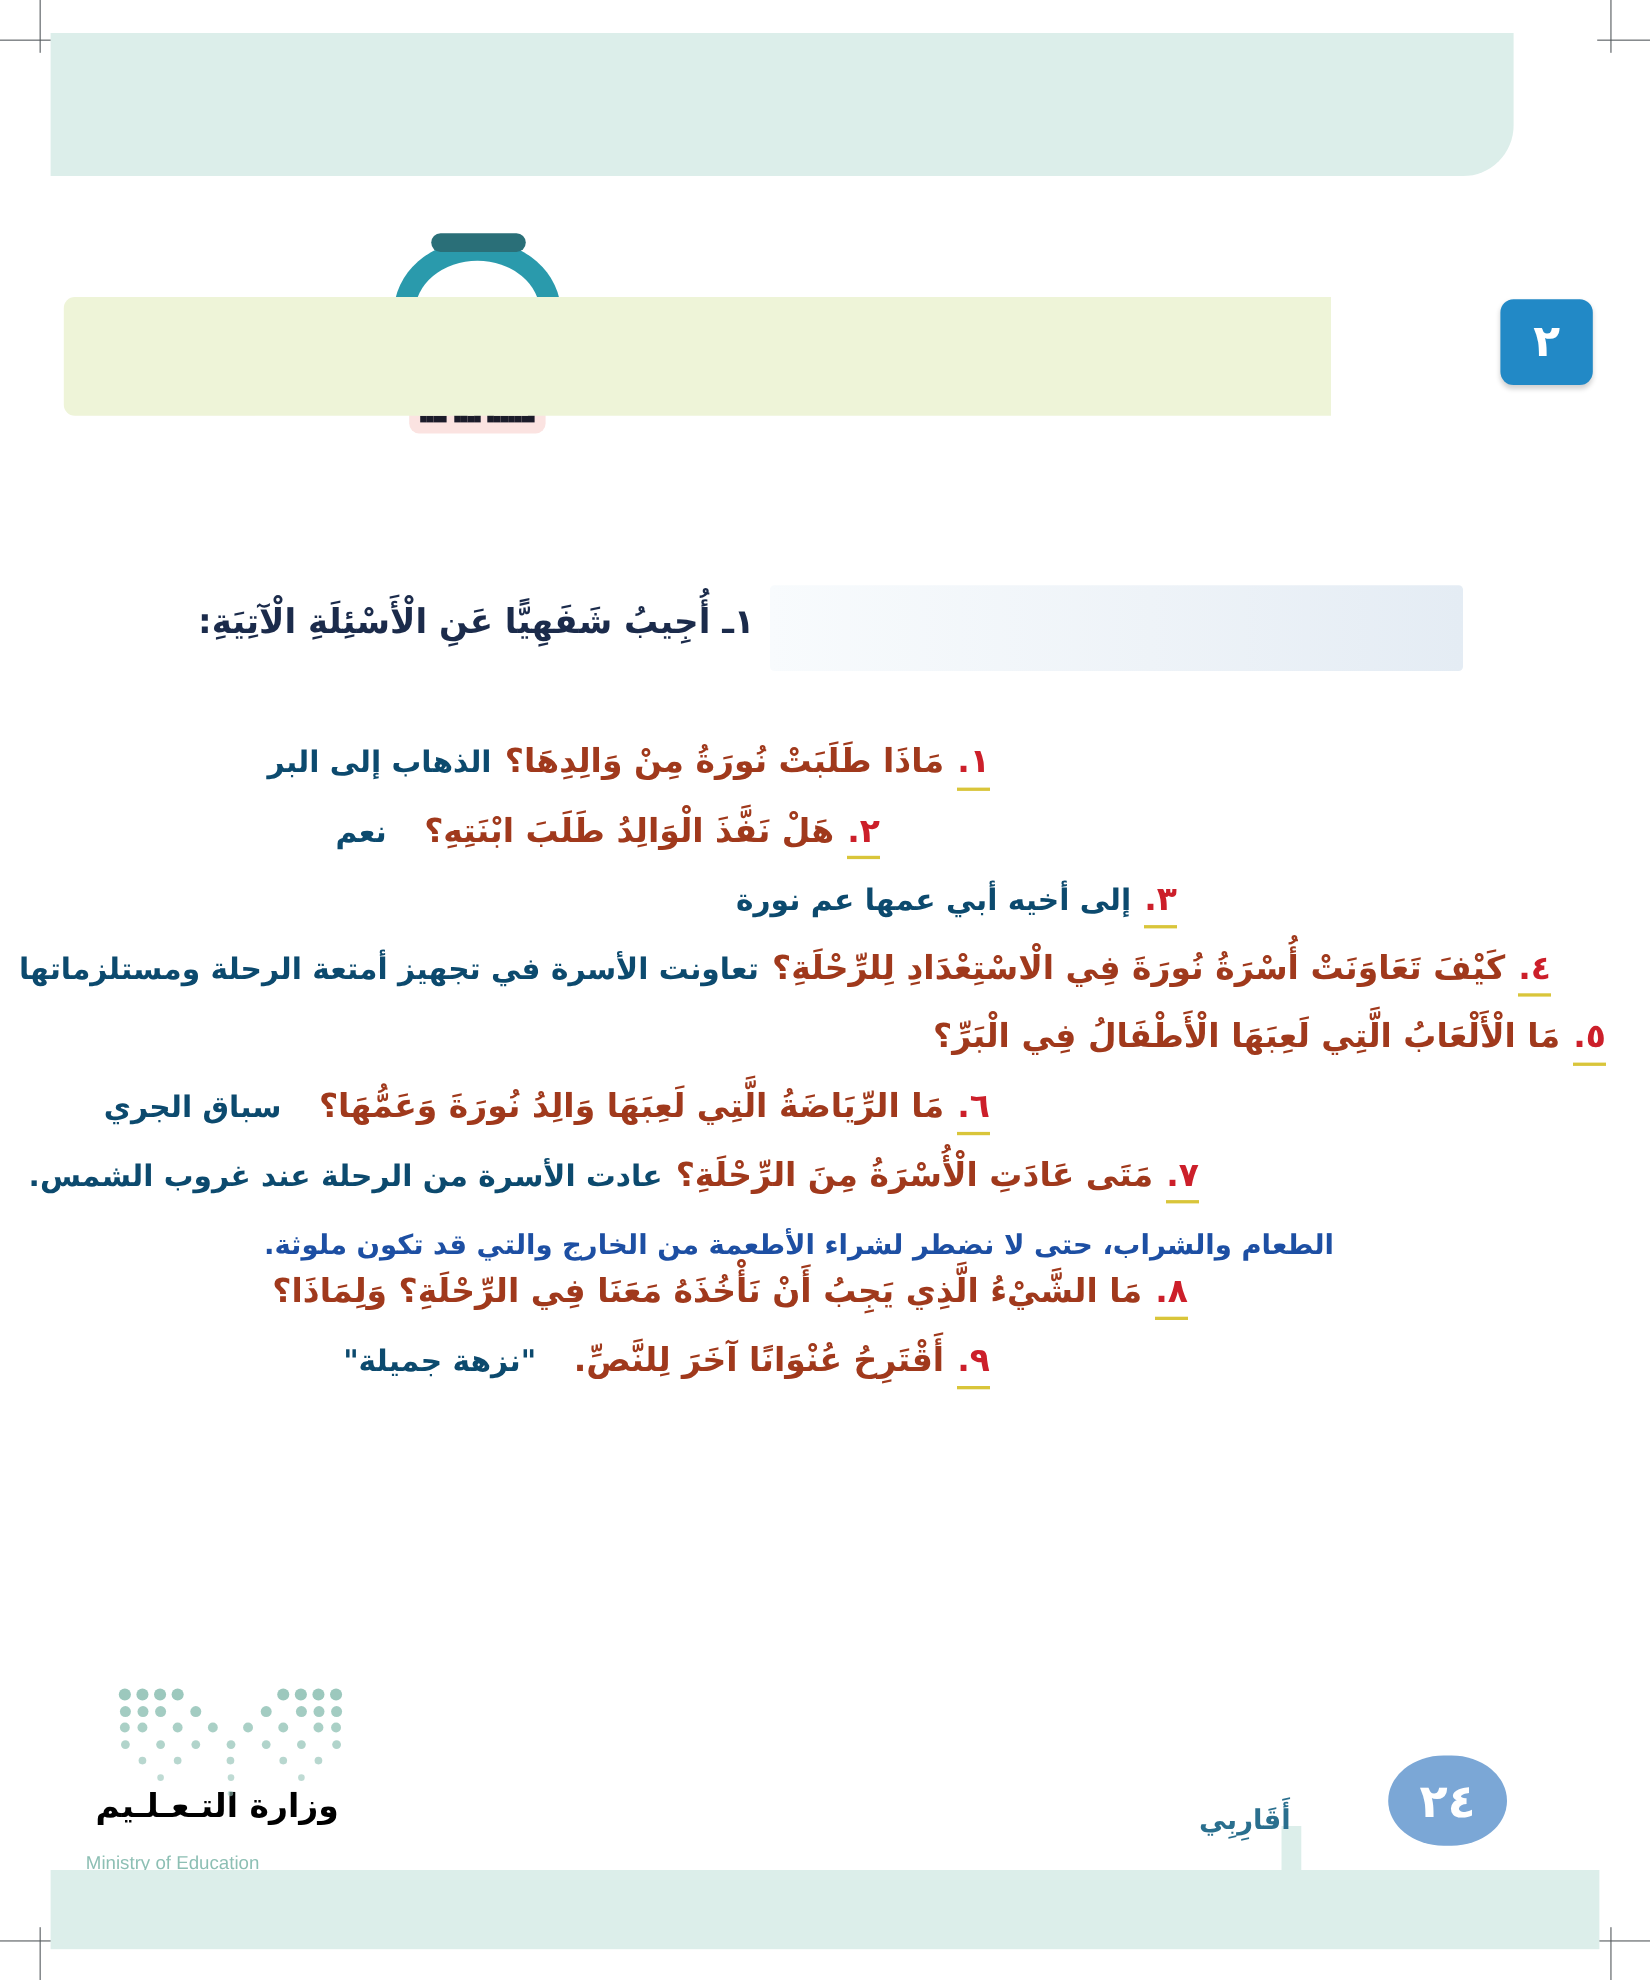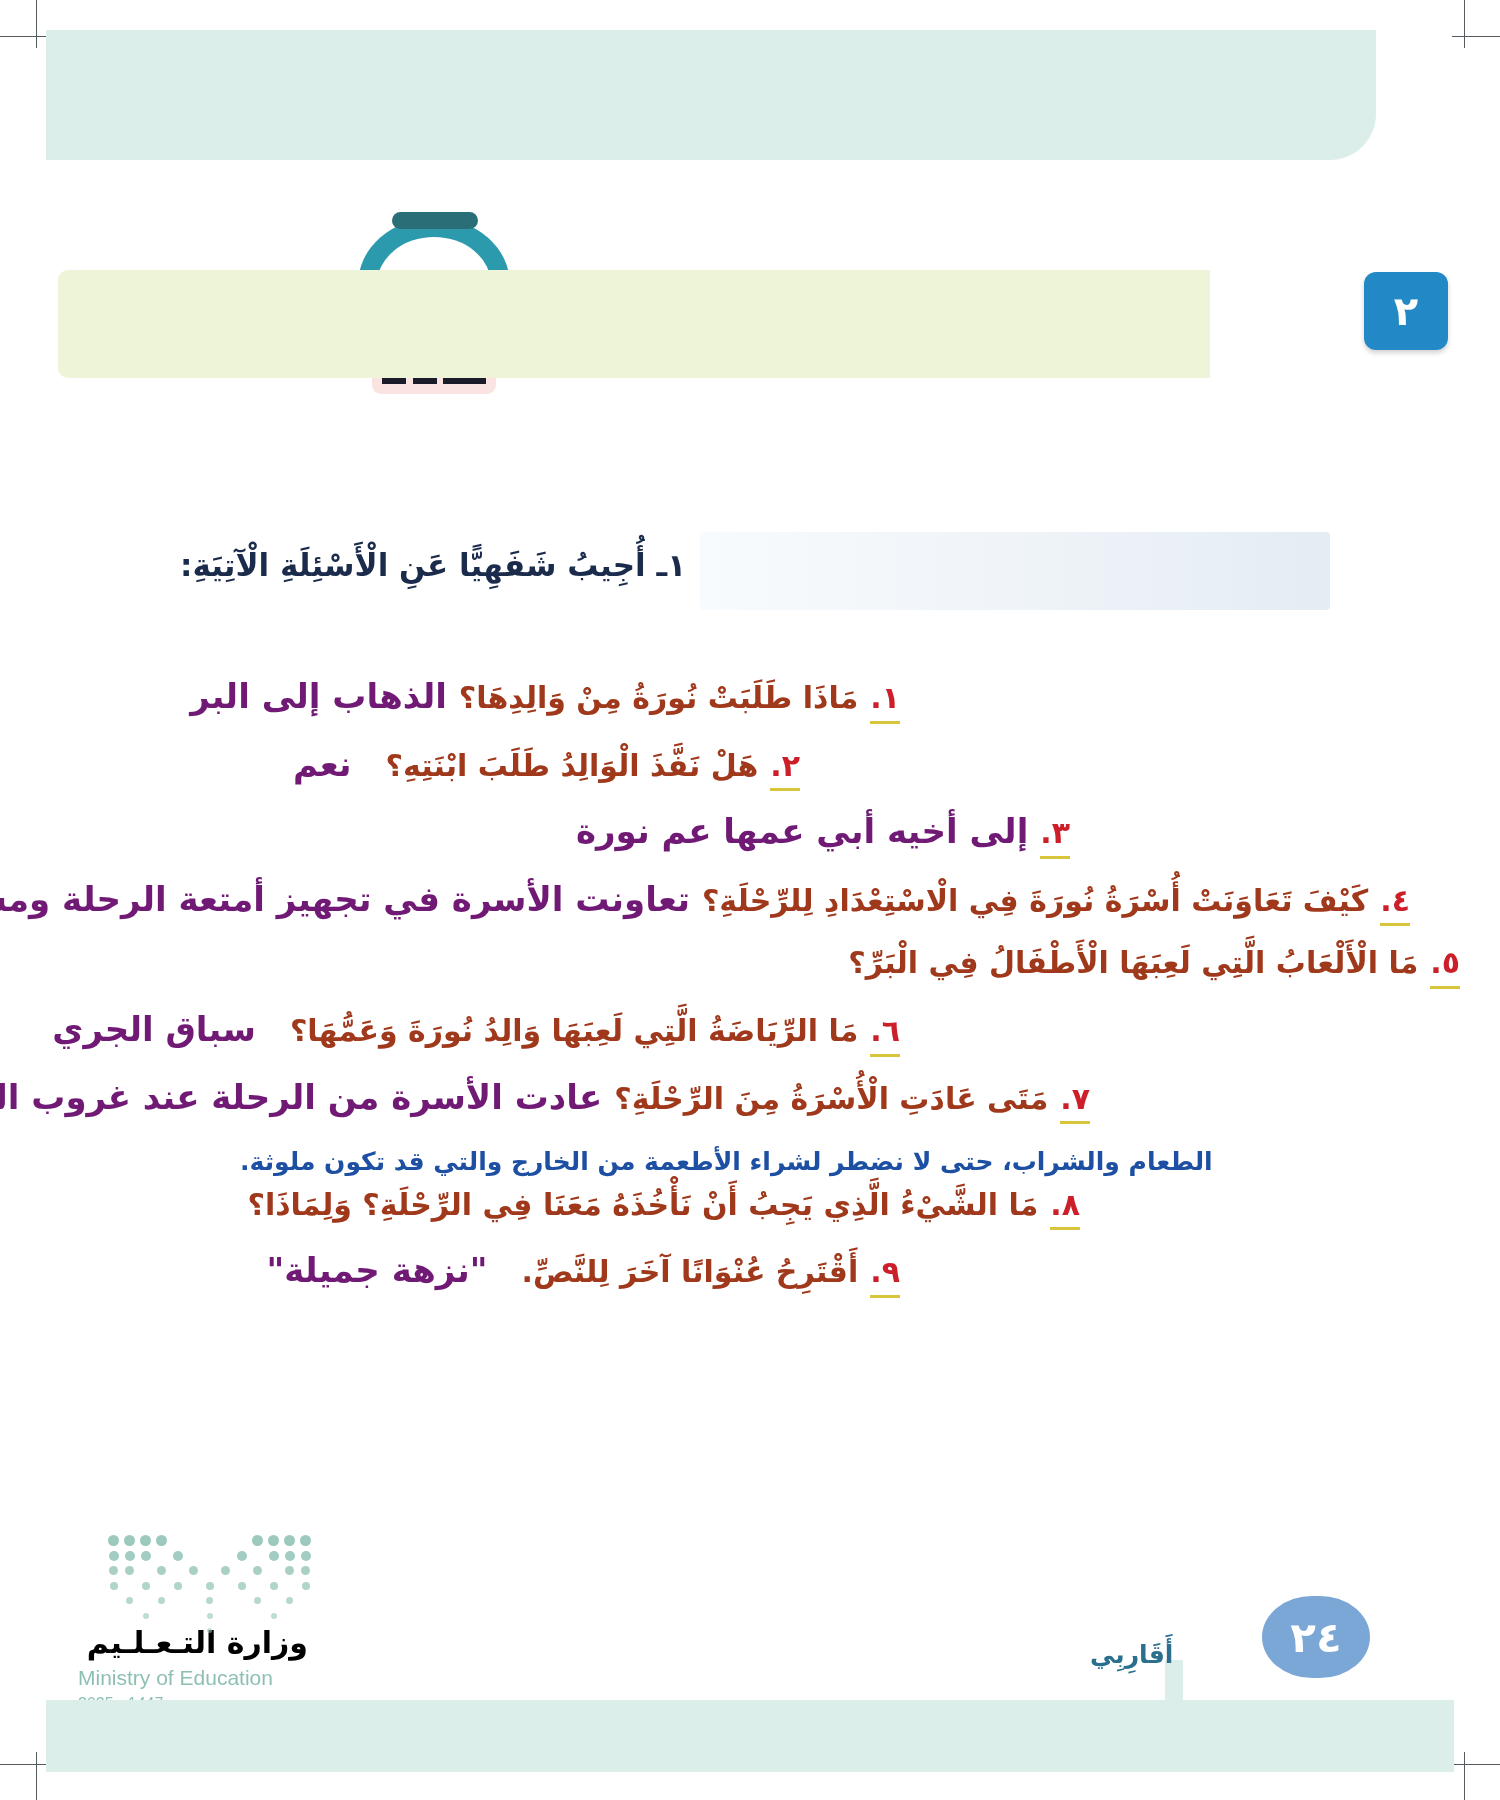--- a/index.html
+++ b/index.html
@@ -219,22 +219,22 @@
     white-space: nowrap;
   }
   .qtext {
     color: #a0391c;
     font-size: 30px;
     font-weight: 700;
     flex: 0 0 auto;
     white-space: nowrap;
   }
   .qans {
-    color: #701a75;
-    font-size: 34px;
+    color: #0c4a6e;
+    font-size: 27px;
     font-weight: 700;
     flex: 0 1 auto;
     white-space: nowrap;
   }
   .qrow.stacked {
     flex-direction: column;
     align-items: stretch;
     gap: 2px;
     margin-top: 20px;
   }
@@ -287,22 +287,22 @@
   }
   .moe-ar {
     margin-top: 0;
     font-size: 30px;
     font-weight: 700;
     color: #000000;
     letter-spacing: 2px;
     direction: rtl;
   }
   .moe-en {
-    margin-top: 6px;
-    font-size: 21px;
+    margin-top: 24px;
+    font-size: 17px;
     color: #8dbfb4;
     direction: ltr;
     font-family: "Liberation Sans", sans-serif;
   }
   .moe-year {
     margin-top: 5px;
     font-size: 16px;
     color: #8dbfb4;
     direction: ltr;
     font-family: "Liberation Sans", sans-serif;

